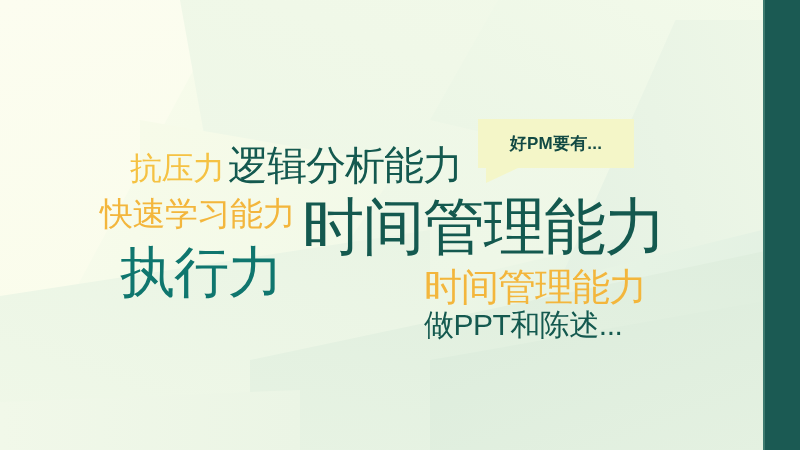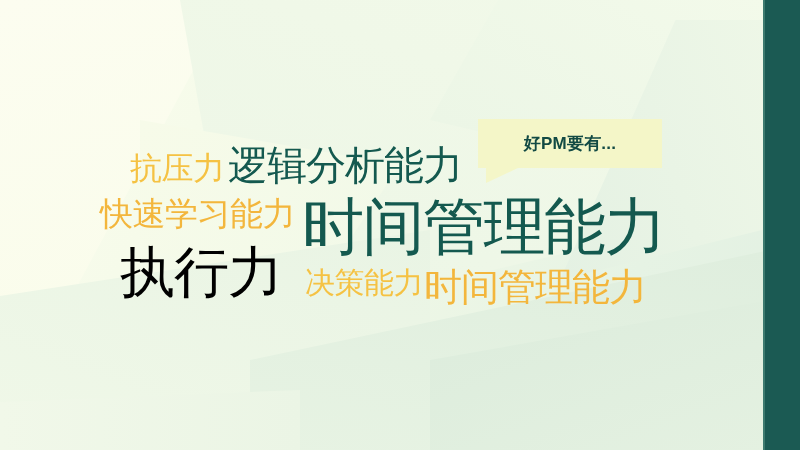--- a/index.html
+++ b/index.html
@@ -66,21 +66,21 @@
     position: absolute;
     left: 763px; top: 0;
     width: 2px; height: 450px;
     background: #3d7a6f;
   }
 
   
   .bubble {
     position: absolute;
     left: 478px; top: 119px;
-    width: 184px; height: 49px;
+    width: 156px; height: 49px;
     background: #f4f6c8;
     display: flex;
     align-items: center;
     justify-content: center;
   }
   .bubble-text {
     color: #124a44;
     font-size: 17px;
     font-weight: bold;
     letter-spacing: 0.2px;
@@ -100,21 +100,21 @@
     position: absolute;
     white-space: nowrap;
     font-weight: normal;
     line-height: 1;
     font-family: "Liberation Sans", "DejaVu Sans", sans-serif;
   }
   .w-kangyali    { left:130px; top:152px; font-size:32px; color:#f5c243; letter-spacing:-0.5px; }
   .w-luoji       { left:228px; top:145px; font-size:40px; color:#14594f; letter-spacing:-1px; }
   .w-kuaisu      { left:100px; top:197px; font-size:33px; color:#f3b63c; letter-spacing:-0.5px; }
   .w-duli        { left:302px; top:196px; font-size:62px; color:#14594f; letter-spacing:-1.5px; }
-  .w-zhixing     { left:120px; top:245px; font-size:55px; color:#000000; letter-spacing:-1px; }
+  .w-zhixing     { left:120px; top:245px; font-size:55px; color:#0f766e; letter-spacing:-1px; }
   .w-juece       { left:305px; top:268px; font-size:30px; color:#f5c243; letter-spacing:-0.5px; }
   .w-shijian     { left:424px; top:268px; font-size:38px; color:#f3b63c; letter-spacing:-1px; }
   .w-zuzhi       { left:120px; top:304px; font-size:42px; color:#f5c243; letter-spacing:-1px; }
   .w-ppt         { left:424px; top:310px; font-size:30px; color:#14594f; letter-spacing:-0.5px; }
 </style>
 </head>
 <body>
 
 <div id="slide">
 
@@ -135,16 +135,16 @@
   <div class="bubble-tail"></div>
   <div class="bubble">
     <span class="bubble-text">好PM要有...</span>
   </div>
 
   <div class="word w-kangyali">抗压力</div>
   <div class="word w-luoji">逻辑分析能力</div>
   <div class="word w-kuaisu">快速学习能力</div>
   <div class="word w-duli">时间管理能力</div>
   <div class="word w-zhixing">执行力</div>
-  <div class="word w-juece">决策能力</div>
   <div class="word w-shijian">时间管理能力</div>
+  <div class="word w-ppt">做PPT和陈述...</div>
 
 </div>
 
 </body></html>

